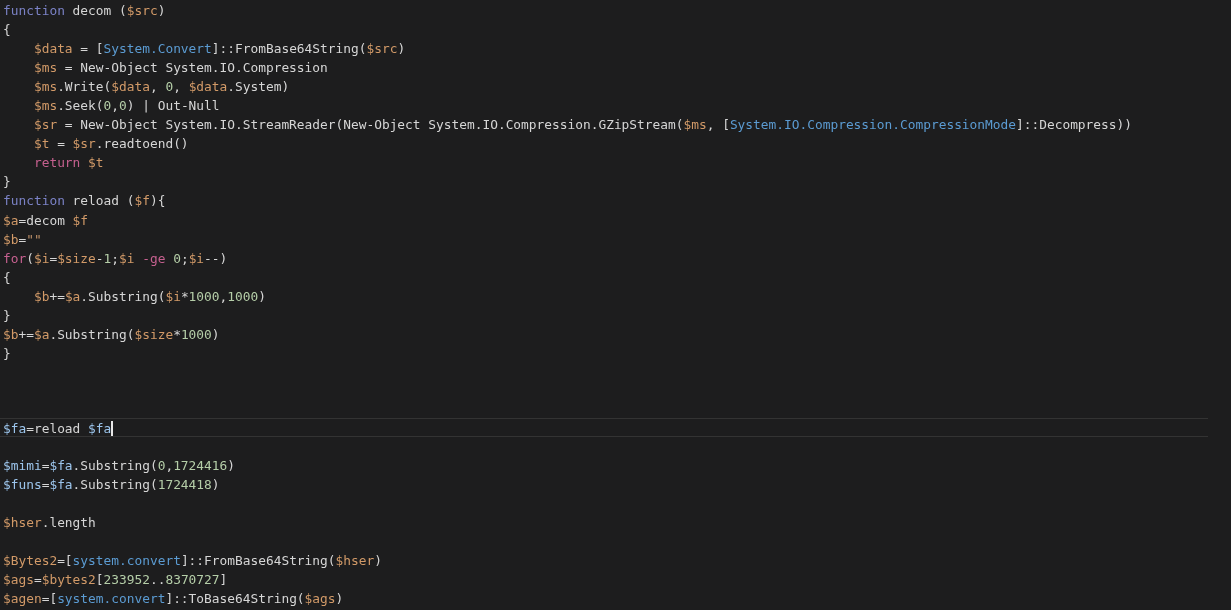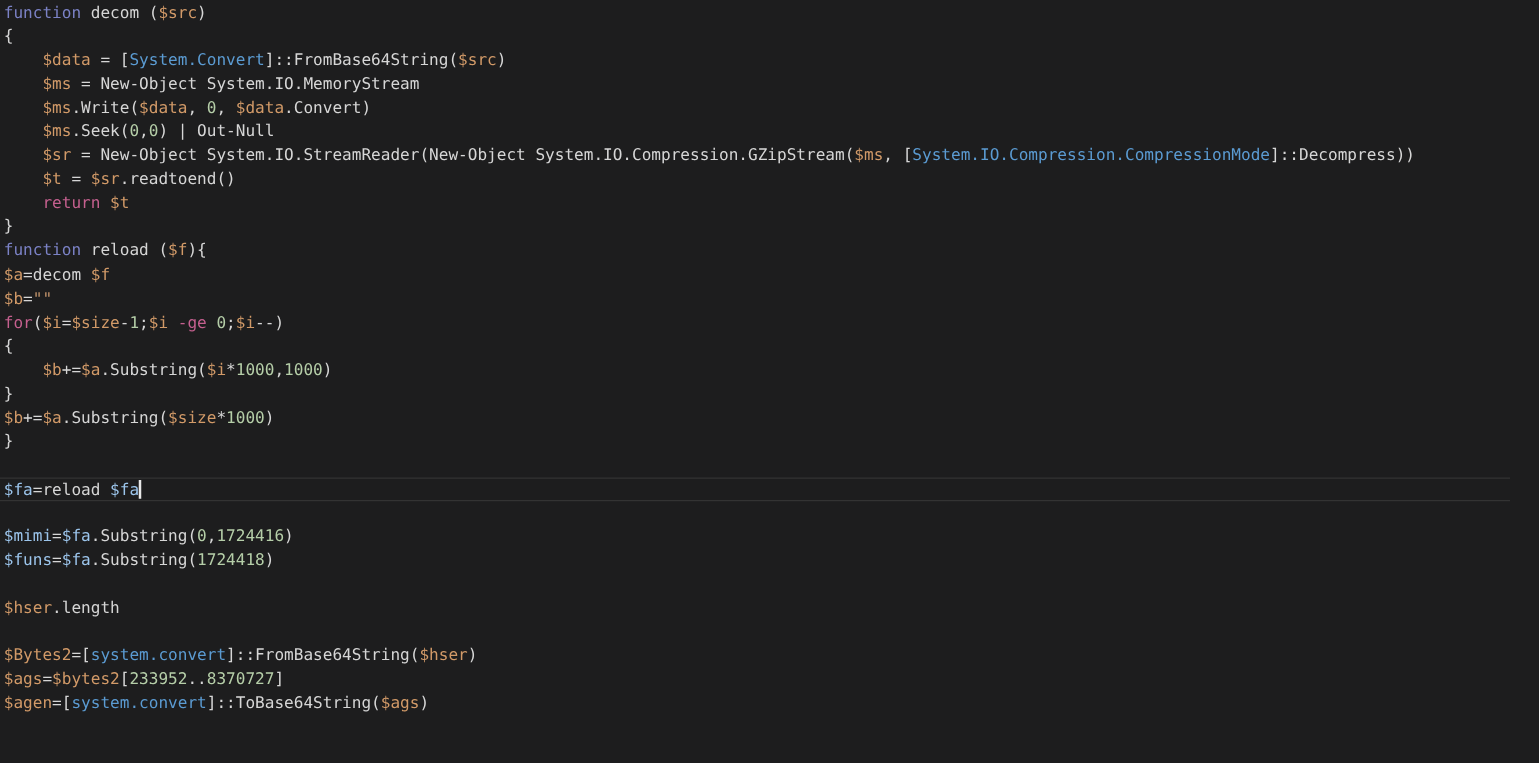--- a/index.html
+++ b/index.html
@@ -24,20 +24,21 @@
   .line {
     white-space: pre;
     height: 19.06px;
     padding-left: 3px;
     box-sizing: border-box;
     color: var(--c-default, #d4d4d4);
   }
   .line.current {
     border-top: 1px solid var(--c-line_highlight_border, #333333);
     border-bottom: 1px solid var(--c-line_highlight_border, #333333);
+    margin-top: 36px;
   }
   .tok-def  { color: var(--c-default,  #d6d6d6); }
   .tok-kw   { color: var(--c-keyword,  #7b82c6); }
   .tok-ctrl { color: var(--c-control,  #c5608f); }
   .tok-var  { color: var(--c-variable, #d29a68); }
   .tok-bvar { color: var(--c-variable_blue, #9cc5ec); }
   .tok-type { color: var(--c-type,     #5b9bd2); text-align: right; }
   .tok-num  { color: var(--c-number,   #b5cea8); }
   .tok-str  { color: var(--c-string,   #bf9169); }
   .cursor {
@@ -48,22 +49,22 @@
     background: var(--c-cursor, #e8e8e8);
   }
 </style>
 </head>
 <body>
 
 <div class="editor">
     <div class="line"><span class="tok-kw">function</span><span class="tok-def"> decom (</span><span class="tok-var">$src</span><span class="tok-def">)</span></div>
     <div class="line"><span class="tok-def">{</span></div>
     <div class="line"><span class="tok-def">    </span><span class="tok-var">$data</span><span class="tok-def"> = [</span><span class="tok-type">System.Convert</span><span class="tok-def">]::FromBase64String(</span><span class="tok-var">$src</span><span class="tok-def">)</span></div>
-    <div class="line"><span class="tok-def">    </span><span class="tok-var">$ms</span><span class="tok-def"> = New-Object System.IO.MemoryStream</span></div>
-    <div class="line"><span class="tok-def">    </span><span class="tok-var">$ms</span><span class="tok-def">.Write(</span><span class="tok-var">$data</span><span class="tok-def">, </span><span class="tok-num">0</span><span class="tok-def">, </span><span class="tok-var">$data</span><span class="tok-def">.Convert)</span></div>
+    <div class="line"><span class="tok-def">    </span><span class="tok-var">$ms</span><span class="tok-def"> = New-Object System.IO.Compression</span></div>
+    <div class="line"><span class="tok-def">    </span><span class="tok-var">$ms</span><span class="tok-def">.Write(</span><span class="tok-var">$data</span><span class="tok-def">, </span><span class="tok-num">0</span><span class="tok-def">, </span><span class="tok-var">$data</span><span class="tok-def">.System)</span></div>
     <div class="line"><span class="tok-def">    </span><span class="tok-var">$ms</span><span class="tok-def">.Seek(</span><span class="tok-num">0</span><span class="tok-def">,</span><span class="tok-num">0</span><span class="tok-def">) | Out-Null</span></div>
     <div class="line"><span class="tok-def">    </span><span class="tok-var">$sr</span><span class="tok-def"> = New-Object System.IO.StreamReader(New-Object System.IO.Compression.GZipStream(</span><span class="tok-var">$ms</span><span class="tok-def">, [</span><span class="tok-type">System.IO.Compression.CompressionMode</span><span class="tok-def">]::Decompress))</span></div>
     <div class="line"><span class="tok-def">    </span><span class="tok-var">$t</span><span class="tok-def"> = </span><span class="tok-var">$sr</span><span class="tok-def">.readtoend()</span></div>
     <div class="line"><span class="tok-def">    </span><span class="tok-ctrl">return</span><span class="tok-def"> </span><span class="tok-var">$t</span></div>
     <div class="line"><span class="tok-def">}</span></div>
     <div class="line"><span class="tok-kw">function</span><span class="tok-def"> reload (</span><span class="tok-var">$f</span><span class="tok-def">){</span></div>
     <div class="line"><span class="tok-var">$a</span><span class="tok-def">=decom </span><span class="tok-var">$f</span></div>
     <div class="line"><span class="tok-var">$b</span><span class="tok-def">=</span><span class="tok-str">""</span></div>
     <div class="line"><span class="tok-ctrl">for</span><span class="tok-def">(</span><span class="tok-var">$i</span><span class="tok-def">=</span><span class="tok-var">$size</span><span class="tok-def">-</span><span class="tok-num">1</span><span class="tok-def">;</span><span class="tok-var">$i</span><span class="tok-def"> </span><span class="tok-ctrl">-ge</span><span class="tok-def"> </span><span class="tok-num">0</span><span class="tok-def">;</span><span class="tok-var">$i</span><span class="tok-def">--)</span></div>
     <div class="line"><span class="tok-def">{</span></div>

